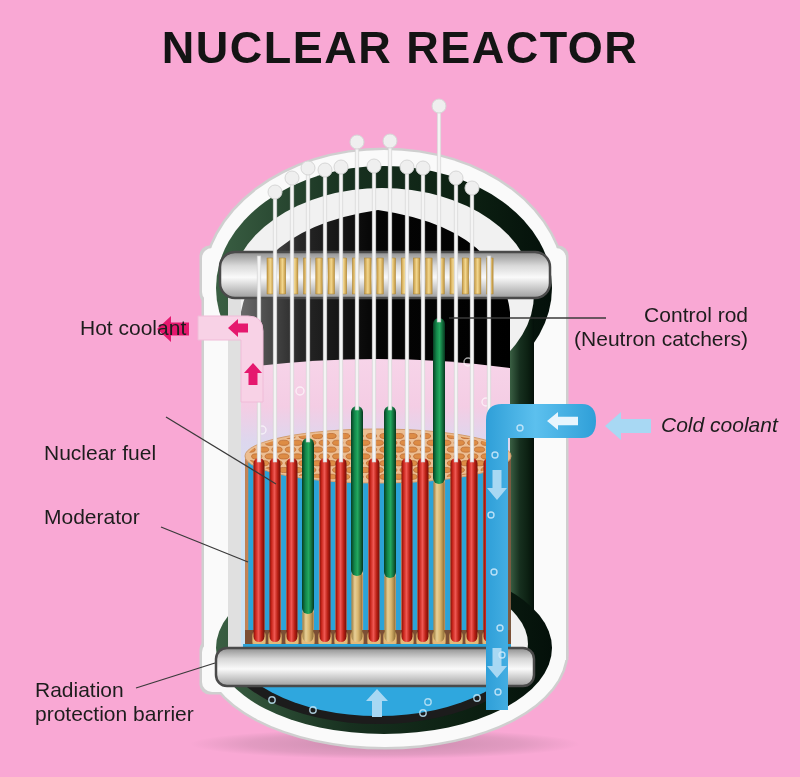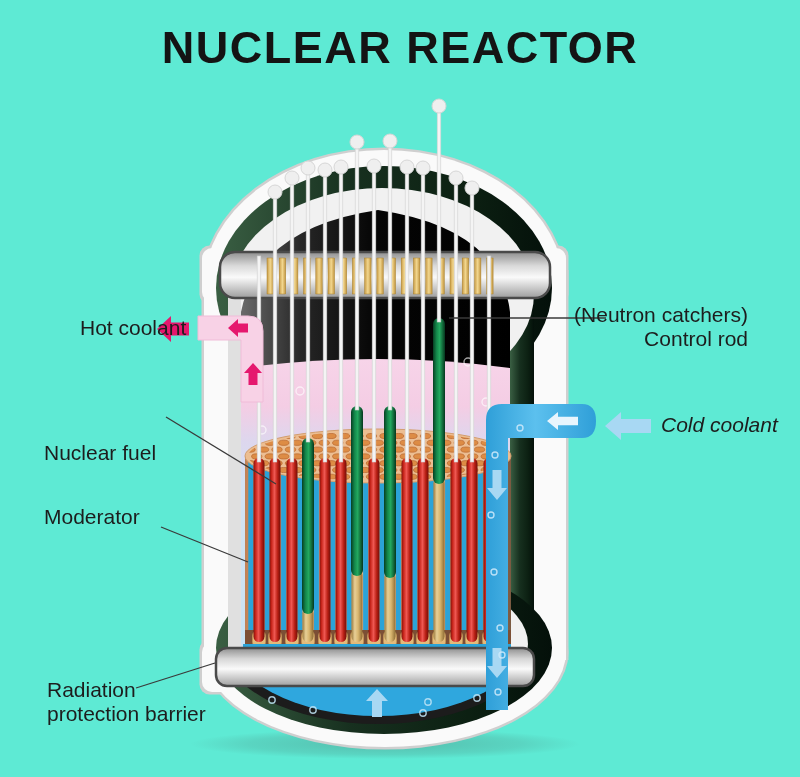--- a/index.html
+++ b/index.html
@@ -1,16 +1,16 @@
 <!DOCTYPE html>
 <html><head>
 <meta charset="utf-8">
 <style>
   html,body{margin:0;padding:0;background:#ffffff;}
-  .stage{position:relative;width:800px;height:777px;background:#5eead4;overflow:hidden;
+  .stage{position:relative;width:800px;height:777px;background:#f9a8d4;overflow:hidden;
          font-family:"Liberation Sans",sans-serif;color:#1d1d1d;}
   .stage svg{position:absolute;left:0;top:0;}
   .title{position:absolute;left:0;right:0;top:22px;text-align:center;
          font-size:45px;font-weight:bold;letter-spacing:1.5px;color:#141414;}
   .lbl{position:absolute;font-size:21px;line-height:1.16;color:#1d1d1d;}
   .lbl.right{text-align:right;}
 </style>
 </head>
 <body>
 
@@ -430,21 +430,21 @@
     </svg>
 
   <div class="title">NUCLEAR REACTOR</div>
 
   <div class="lbl" style="left:42px;top:316px;margin-left:38px;">Hot coolant</div>
 
   <div class="lbl" style="left:44px;top:397px;margin-top:44px;">Nuclear fuel</div>
 
   <div class="lbl" style="left:44px;top:505px;">Moderator</div>
 
-  <div class="lbl" style="left:47px;top:678px;width:182px;">Radiation protection barrier</div>
+  <div class="lbl" style="left:35px;top:678px;width:182px;">Radiation protection barrier</div>
 
   <div class="lbl right" style="left:538px;top:303px;width:210px;">
+    <div>Control rod</div>
     <div>(Neutron catchers)</div>
-    <div>Control rod</div>
   </div>
 
   <div class="lbl" style="left:661px;top:413px;font-style:italic;">Cold coolant</div>
 </div>
 
 </body></html>

